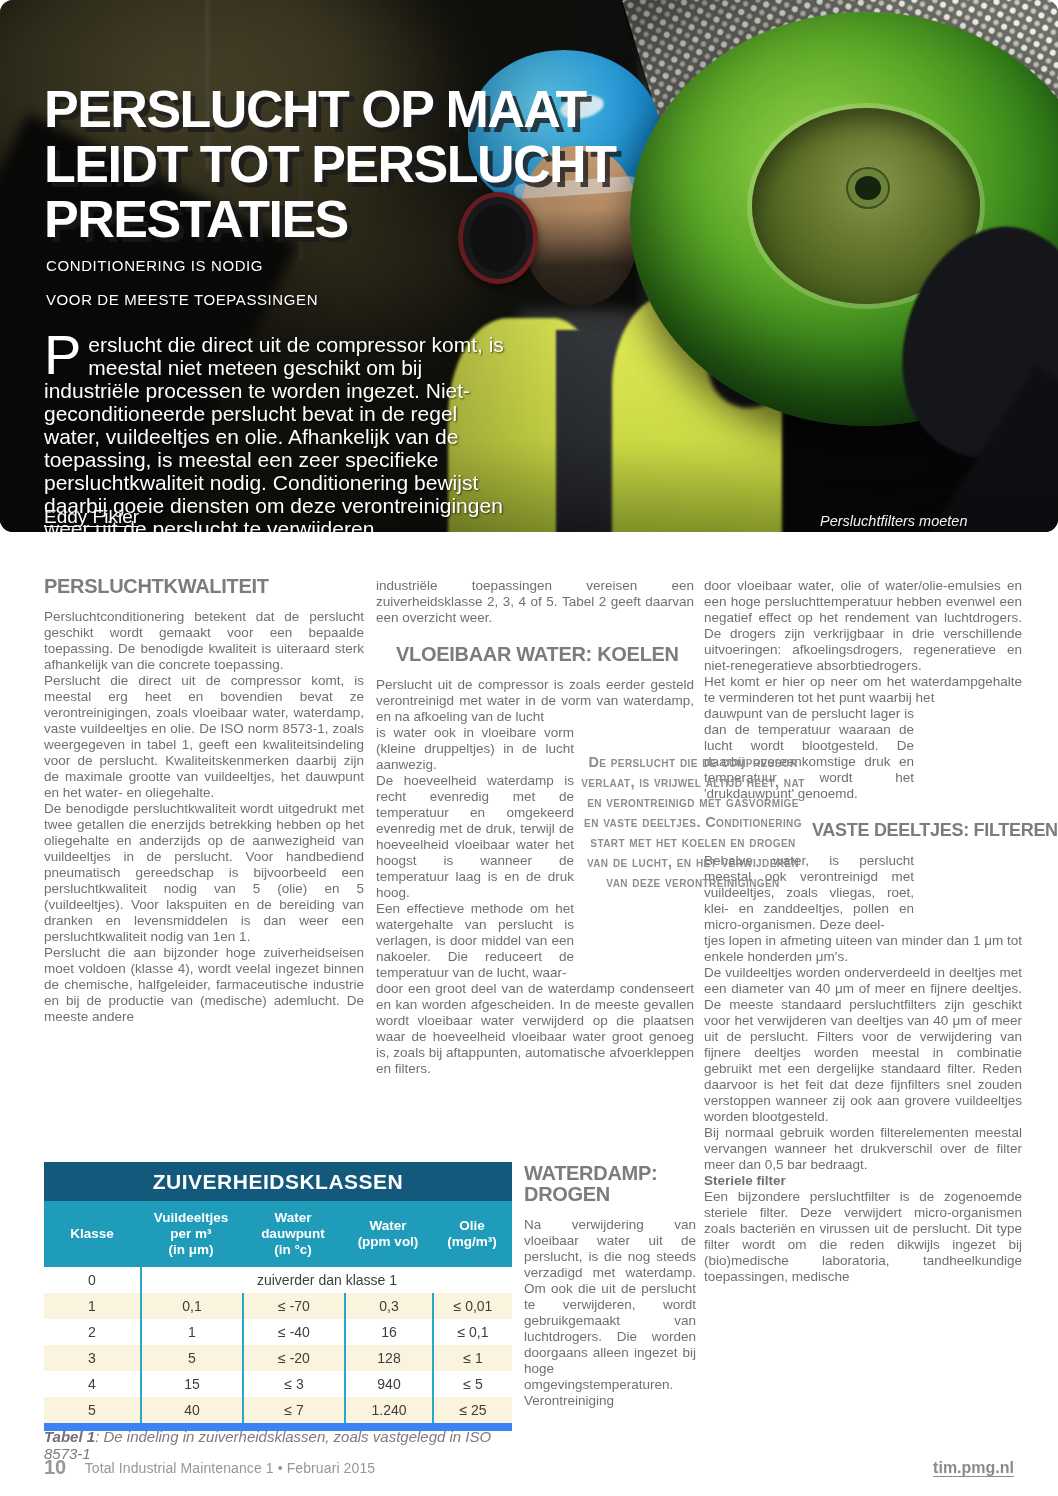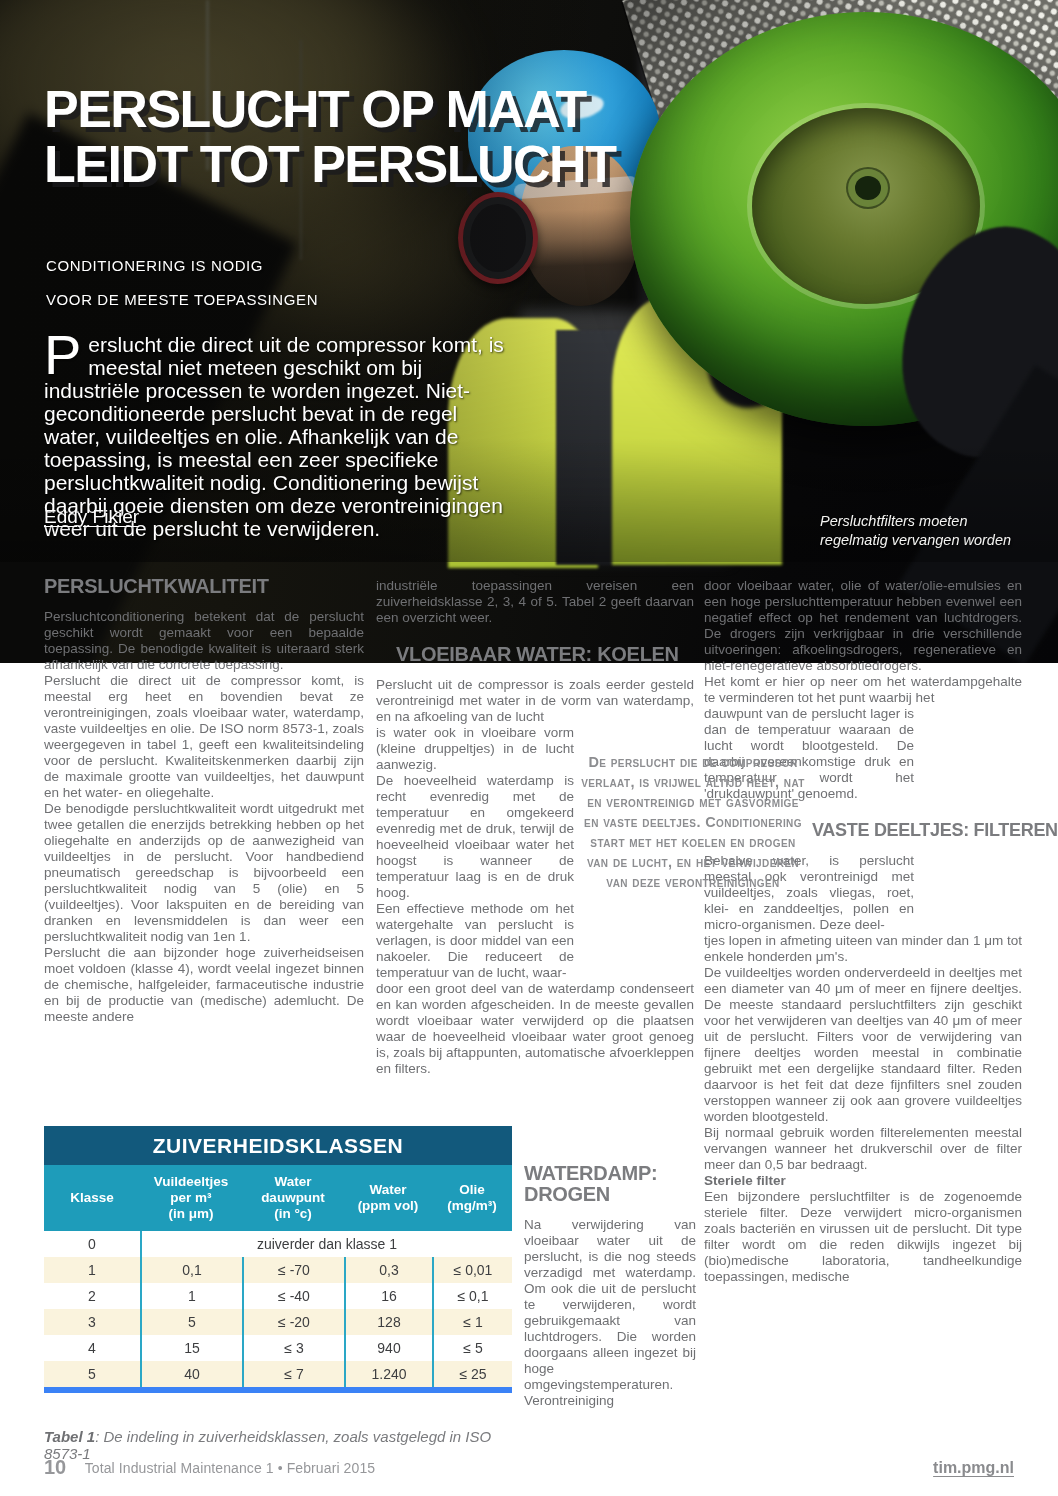--- a/index.html
+++ b/index.html
@@ -1,22 +1,22 @@
 <!DOCTYPE html>
 <html><head>
 <meta charset="utf-8">
 <style>
   * { margin:0; padding:0; box-sizing:border-box; }
   html,body { background:#e8e8e8; }
   body { font-family:"Liberation Sans", sans-serif; }
   .page { position:relative; width:1058px; height:1496px; background:#ffffff; margin:0 auto; overflow:hidden; }
 
   
-  .hero { position:absolute; left:0; top:0; width:1058px; height:663px; overflow:hidden;
-          background:linear-gradient(100deg,#1a1911 0%,#15140e 28%,#0e0e0c 52%,#070708 75%,#050507 100%); }
+  .hero { position:absolute; left:0; top:0; width:1058px; height:532px; overflow:hidden;
+          background:linear-gradient(100deg,#1a1911 0%,#15140e 28%,#0e0e0c 52%,#070708 75%,#050507 100%);border-radius:13px; }
   .ph { position:absolute; }
   .glow-olive { left:-60px; top:-70px; width:520px; height:330px; border-radius:50%;
        background:radial-gradient(ellipse at 45% 45%, #847a4b 0%, #5c5533 45%, rgba(40,38,20,0) 75%); filter:blur(26px); opacity:.85; }
   .glow-olive2 { left:150px; top:120px; width:380px; height:260px; border-radius:50%;
        background:radial-gradient(ellipse, #6a6138 0%, rgba(40,38,20,0) 70%); filter:blur(28px); opacity:.6; }
   .beam-dark { left:-110px; top:150px; width:300px; height:560px; background:#0a0a09; transform:rotate(26deg); filter:blur(6px); }
   .cab-line1 { left:206px; top:0; width:3px; height:170px; background:#7d7e6e; filter:blur(1.5px); opacity:.7; }
   .cab-line2 { left:300px; top:40px; width:2px; height:220px; background:#5a5b50; filter:blur(1.5px); opacity:.6; }
   .door-panel { left:520px; top:310px; width:210px; height:252px; background:linear-gradient(175deg,#585a5e 0%,#3c3d41 60%,#2a2b2e 100%); filter:blur(7px); opacity:.55; }
   .door-slab { left:640px; top:40px; width:70px; height:300px; background:#2c2d31; filter:blur(5px); opacity:.8; }
@@ -76,21 +76,21 @@
   .narrow2 { width:198px; }
   .narrow3 { margin-left:108px; width:210px; }
   h2.sect.h-narrow { margin-left:108px; font-size:18px; white-space:nowrap; }
   .subhead { font-weight:700; color:#6f7073; margin-top:14px; }
   p.bp { margin:0; }
 
   .pull-quote { position:absolute; left:580px; top:752px; width:226px; text-align:center;
        color:#8c8d90; font-weight:700; font-size:14.5px; line-height:20px; font-variant:small-caps; letter-spacing:.4px; }
 
   
-  .tbl { position:absolute; left:44px; top:1126px; width:468px; border-bottom:6px solid #3b82f6; }
+  .tbl { position:absolute; left:44px; top:1162px; width:468px; border-bottom:8px solid #3b82f6; }
   .tbl-title { background:#12597c; color:#ffffff; font-weight:700; font-size:21px; letter-spacing:.5px; text-align:center; padding:8px 0 7px; }
   .tbl-head { display:grid; grid-template-columns:96px 102px 102px 88px 80px; background:#1e9cba; }
   .tbl-head .hc { color:#ffffff; font-weight:700; font-size:13.5px; line-height:16px; text-align:center; white-space:pre-line;
        display:flex; align-items:center; justify-content:center; padding:9px 2px; min-height:64px; }
   .tbl-row { display:grid; grid-template-columns:96px 102px 102px 88px 80px; }
   .tbl-row .c { font-size:14px; color:#3d3e40; text-align:center; padding:5px 2px 4px; line-height:17px; }
   .tbl-row .c + .c { border-left:2px solid #2aa7c6; }
   .r-cream { background:#faf3dd; } .r-white { background:#ffffff; }
   .span4 { grid-column:2 / 6; }
   .tbl-caption { position:absolute; left:44px; top:1428px; width:470px; font-style:italic; font-size:15px; color:#7a7b7e; }
@@ -134,20 +134,21 @@
     <div class="ph disc"></div>
     <div class="ph disc-inner"></div>
     <div class="ph disc-hole"></div>
     <div class="ph glove"></div>
     <div class="ph forearm"></div>
     <div class="ph hero-shade"></div>
 
     <div class="hero-title">
       <div>PERSLUCHT OP MAAT</div>
       <div>LEIDT TOT PERSLUCHT</div>
+      <div>PRESTATIES</div>
     </div>
     <div class="hero-sub sub1">CONDITIONERING IS NODIG</div>
     <div class="hero-sub sub2">VOOR DE MEESTE TOEPASSINGEN</div>
     <p class="hero-intro">Perslucht die direct uit de compressor komt, is meestal niet meteen geschikt om bij industriële processen te worden ingezet. Niet-geconditioneerde perslucht bevat in de regel water, vuildeeltjes en olie. Afhankelijk van de toepassing, is meestal een zeer specifieke persluchtkwaliteit nodig. Conditionering bewijst daarbij goeie diensten om deze verontreinigingen weer uit de perslucht te verwijderen.</p>
     <div class="hero-author">Eddy Fikier</div>
     <div class="hero-caption">Persluchtfilters moeten regelmatig vervangen worden</div>
   </div>
 
   <div class="col col1 body-text">
     <h2 class="sect">PERSLUCHTKWALITEIT</h2>

